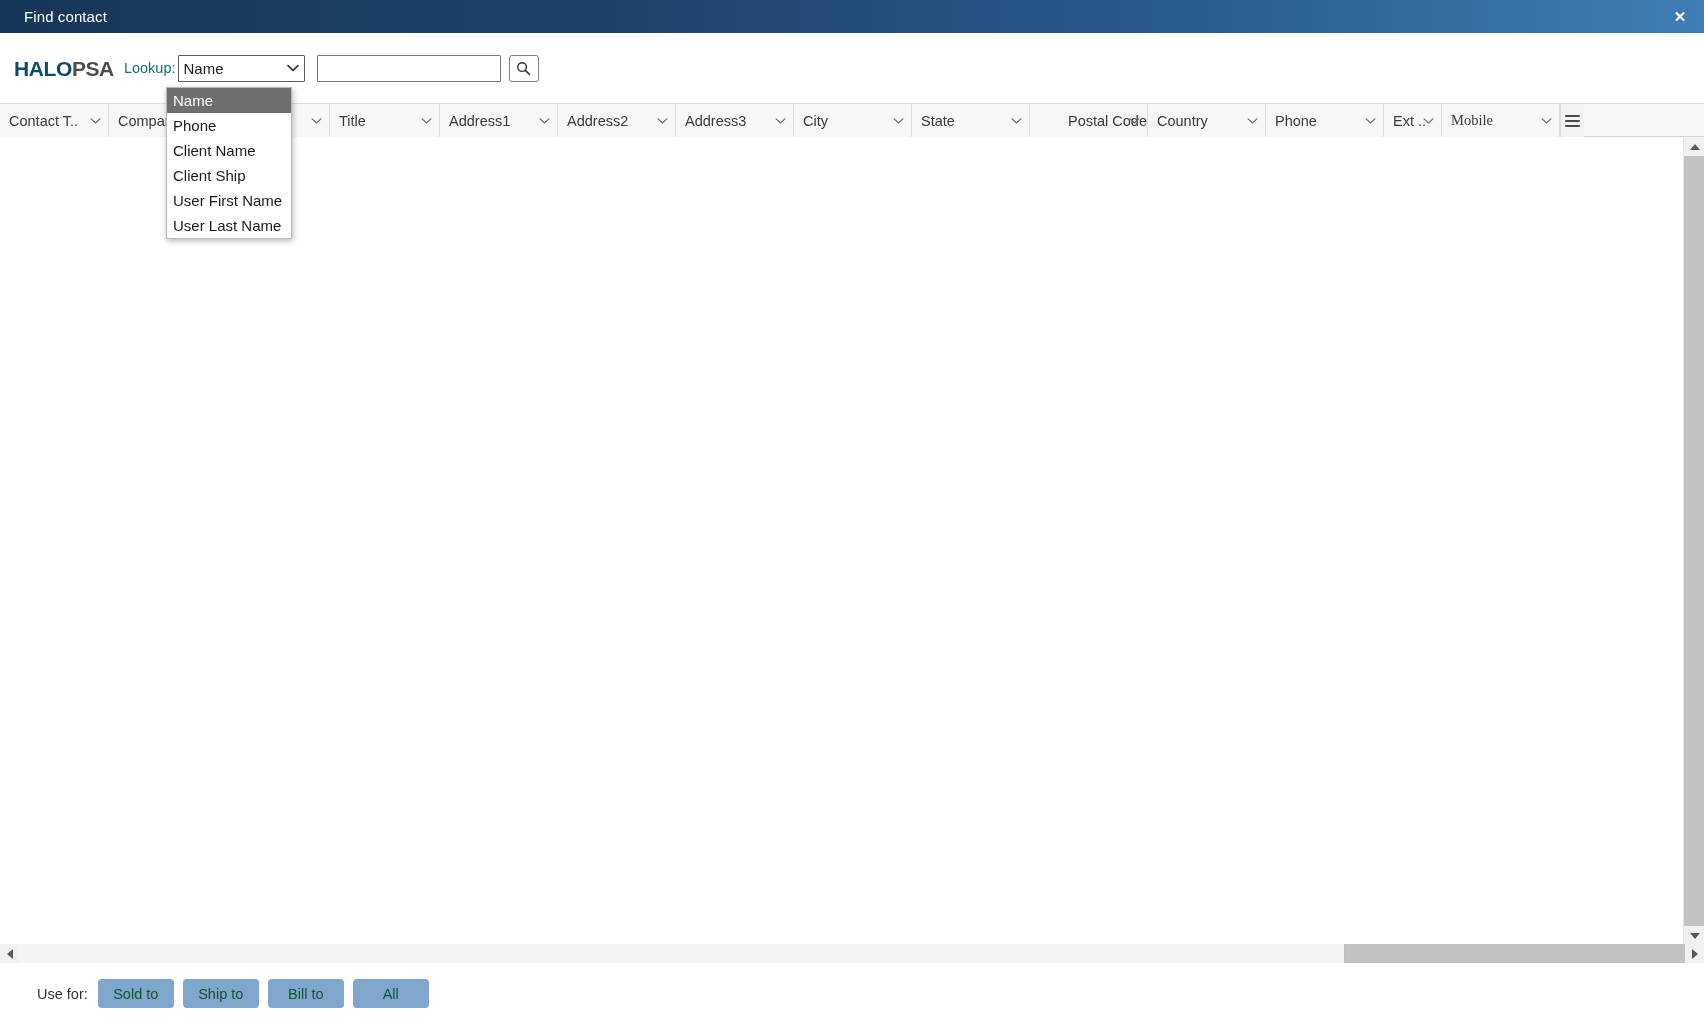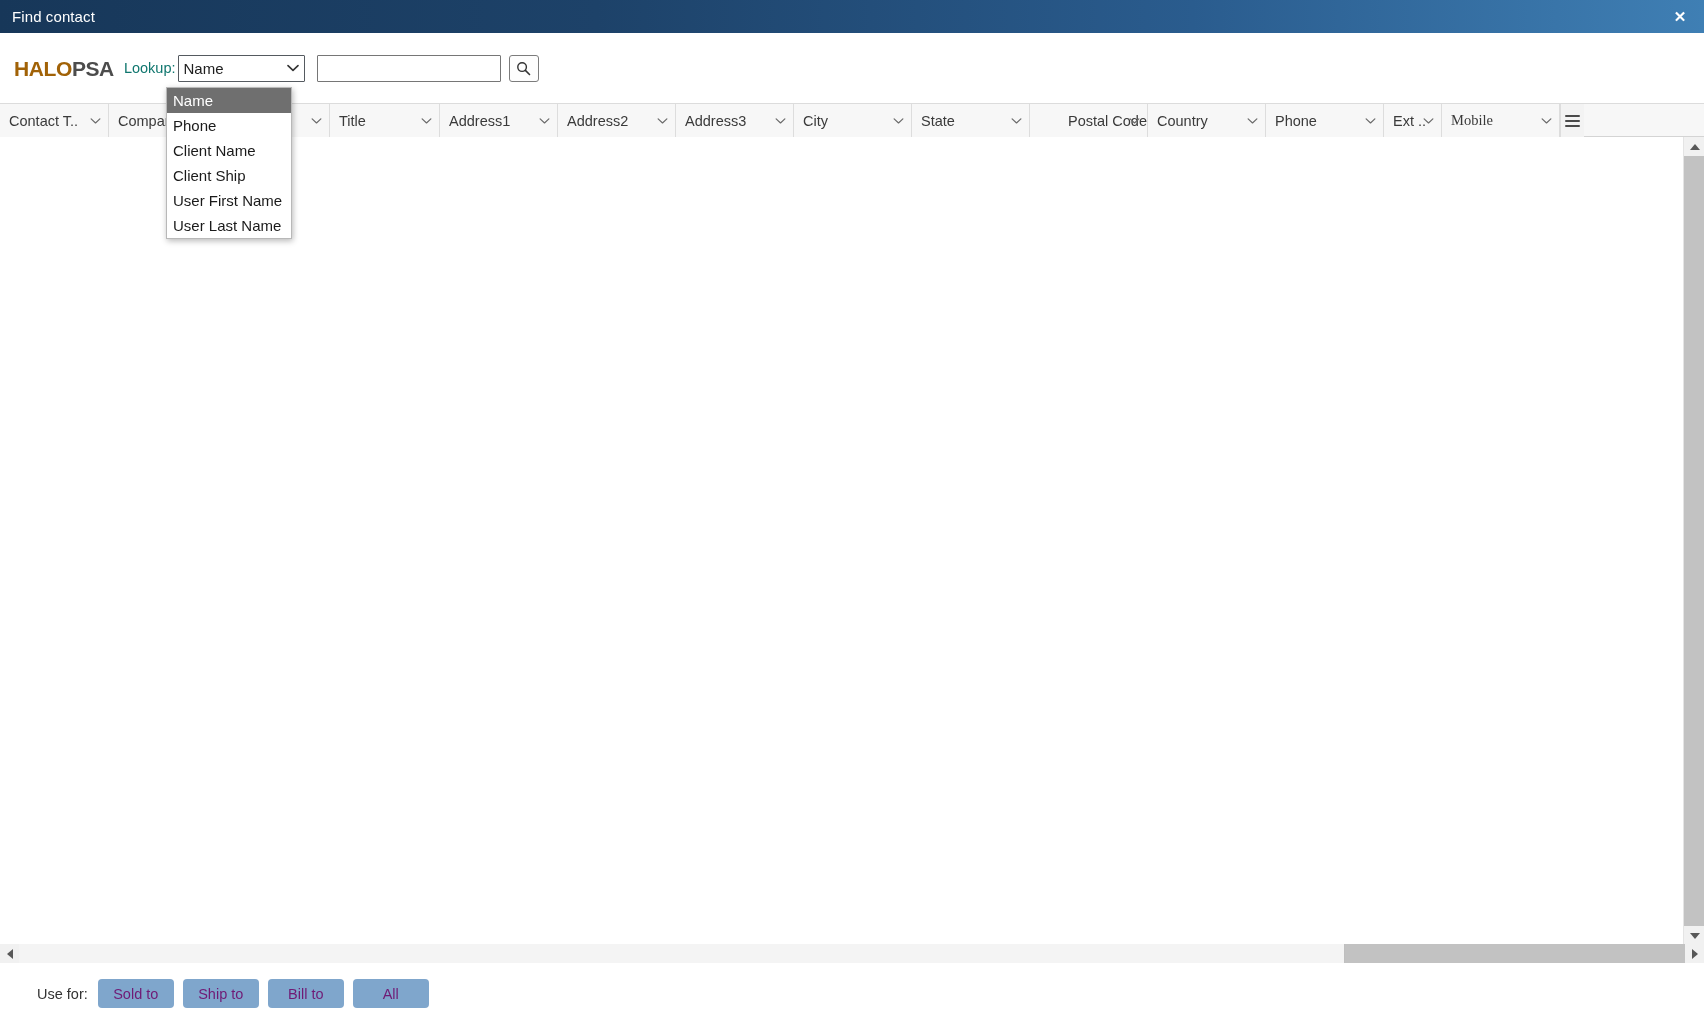--- a/index.html
+++ b/index.html
@@ -14,21 +14,21 @@
   
   .titlebar {
     position: absolute; left: 0; top: 0;
     width: 1704px; height: 33px;
     background: linear-gradient(to right, #173759 0%, #1d4269 35%, #2a5c8e 70%, #3f7fb4 100%);
     display: flex; align-items: center;
   }
   .titlebar-text {
     color: #ffffff;
     font-size: 15px;
-    padding-left: 12px;
+    padding-left: 24px;
     letter-spacing: 0.1px;
     white-space: nowrap;
   }
   .titlebar-close {
     position: absolute; right: 10px; top: 0;
     height: 33px; width: 28px;
     display: flex; align-items: center; justify-content: center;
     color: #ffffff; font-size: 15px; font-weight: bold;
     cursor: pointer;
     line-height: 1;
@@ -44,21 +44,21 @@
   }
   .logo {
     font-size: 21px;
     font-weight: bold;
     letter-spacing: -0.4px;
     white-space: nowrap;
     margin-right: 10px;
     position: relative;
     top: 1px;
   }
-  .logo .halo { color: #a16207; margin-top: 24px; }
+  .logo .halo { color: #0c4a6e; margin-top: 24px; }
   .logo .psa  { color: #4c4c4c; }
 
   .lookup-label {
     font-size: 14.5px;
     color: #0f766e;
     margin-right: 2px;
     white-space: nowrap;
   }
 
   
@@ -267,21 +267,21 @@
     color: #333333;
     margin-right: 10px;
     white-space: nowrap;
   }
   .usefor-btn {
     height: 29px;
     min-width: 76px;
     background: #7fa6cc;
     border: none;
     border-radius: 4px;
-    color: #701a75;
+    color: #14532d;
     font-size: 14.5px;
     font-family: "Liberation Sans", sans-serif;
     margin-right: 9px;
     cursor: pointer;
     padding: 0 14px;
   }
   .usefor-btn.wide { min-width: 76px; }
 </style>
 </head>
 <body>

